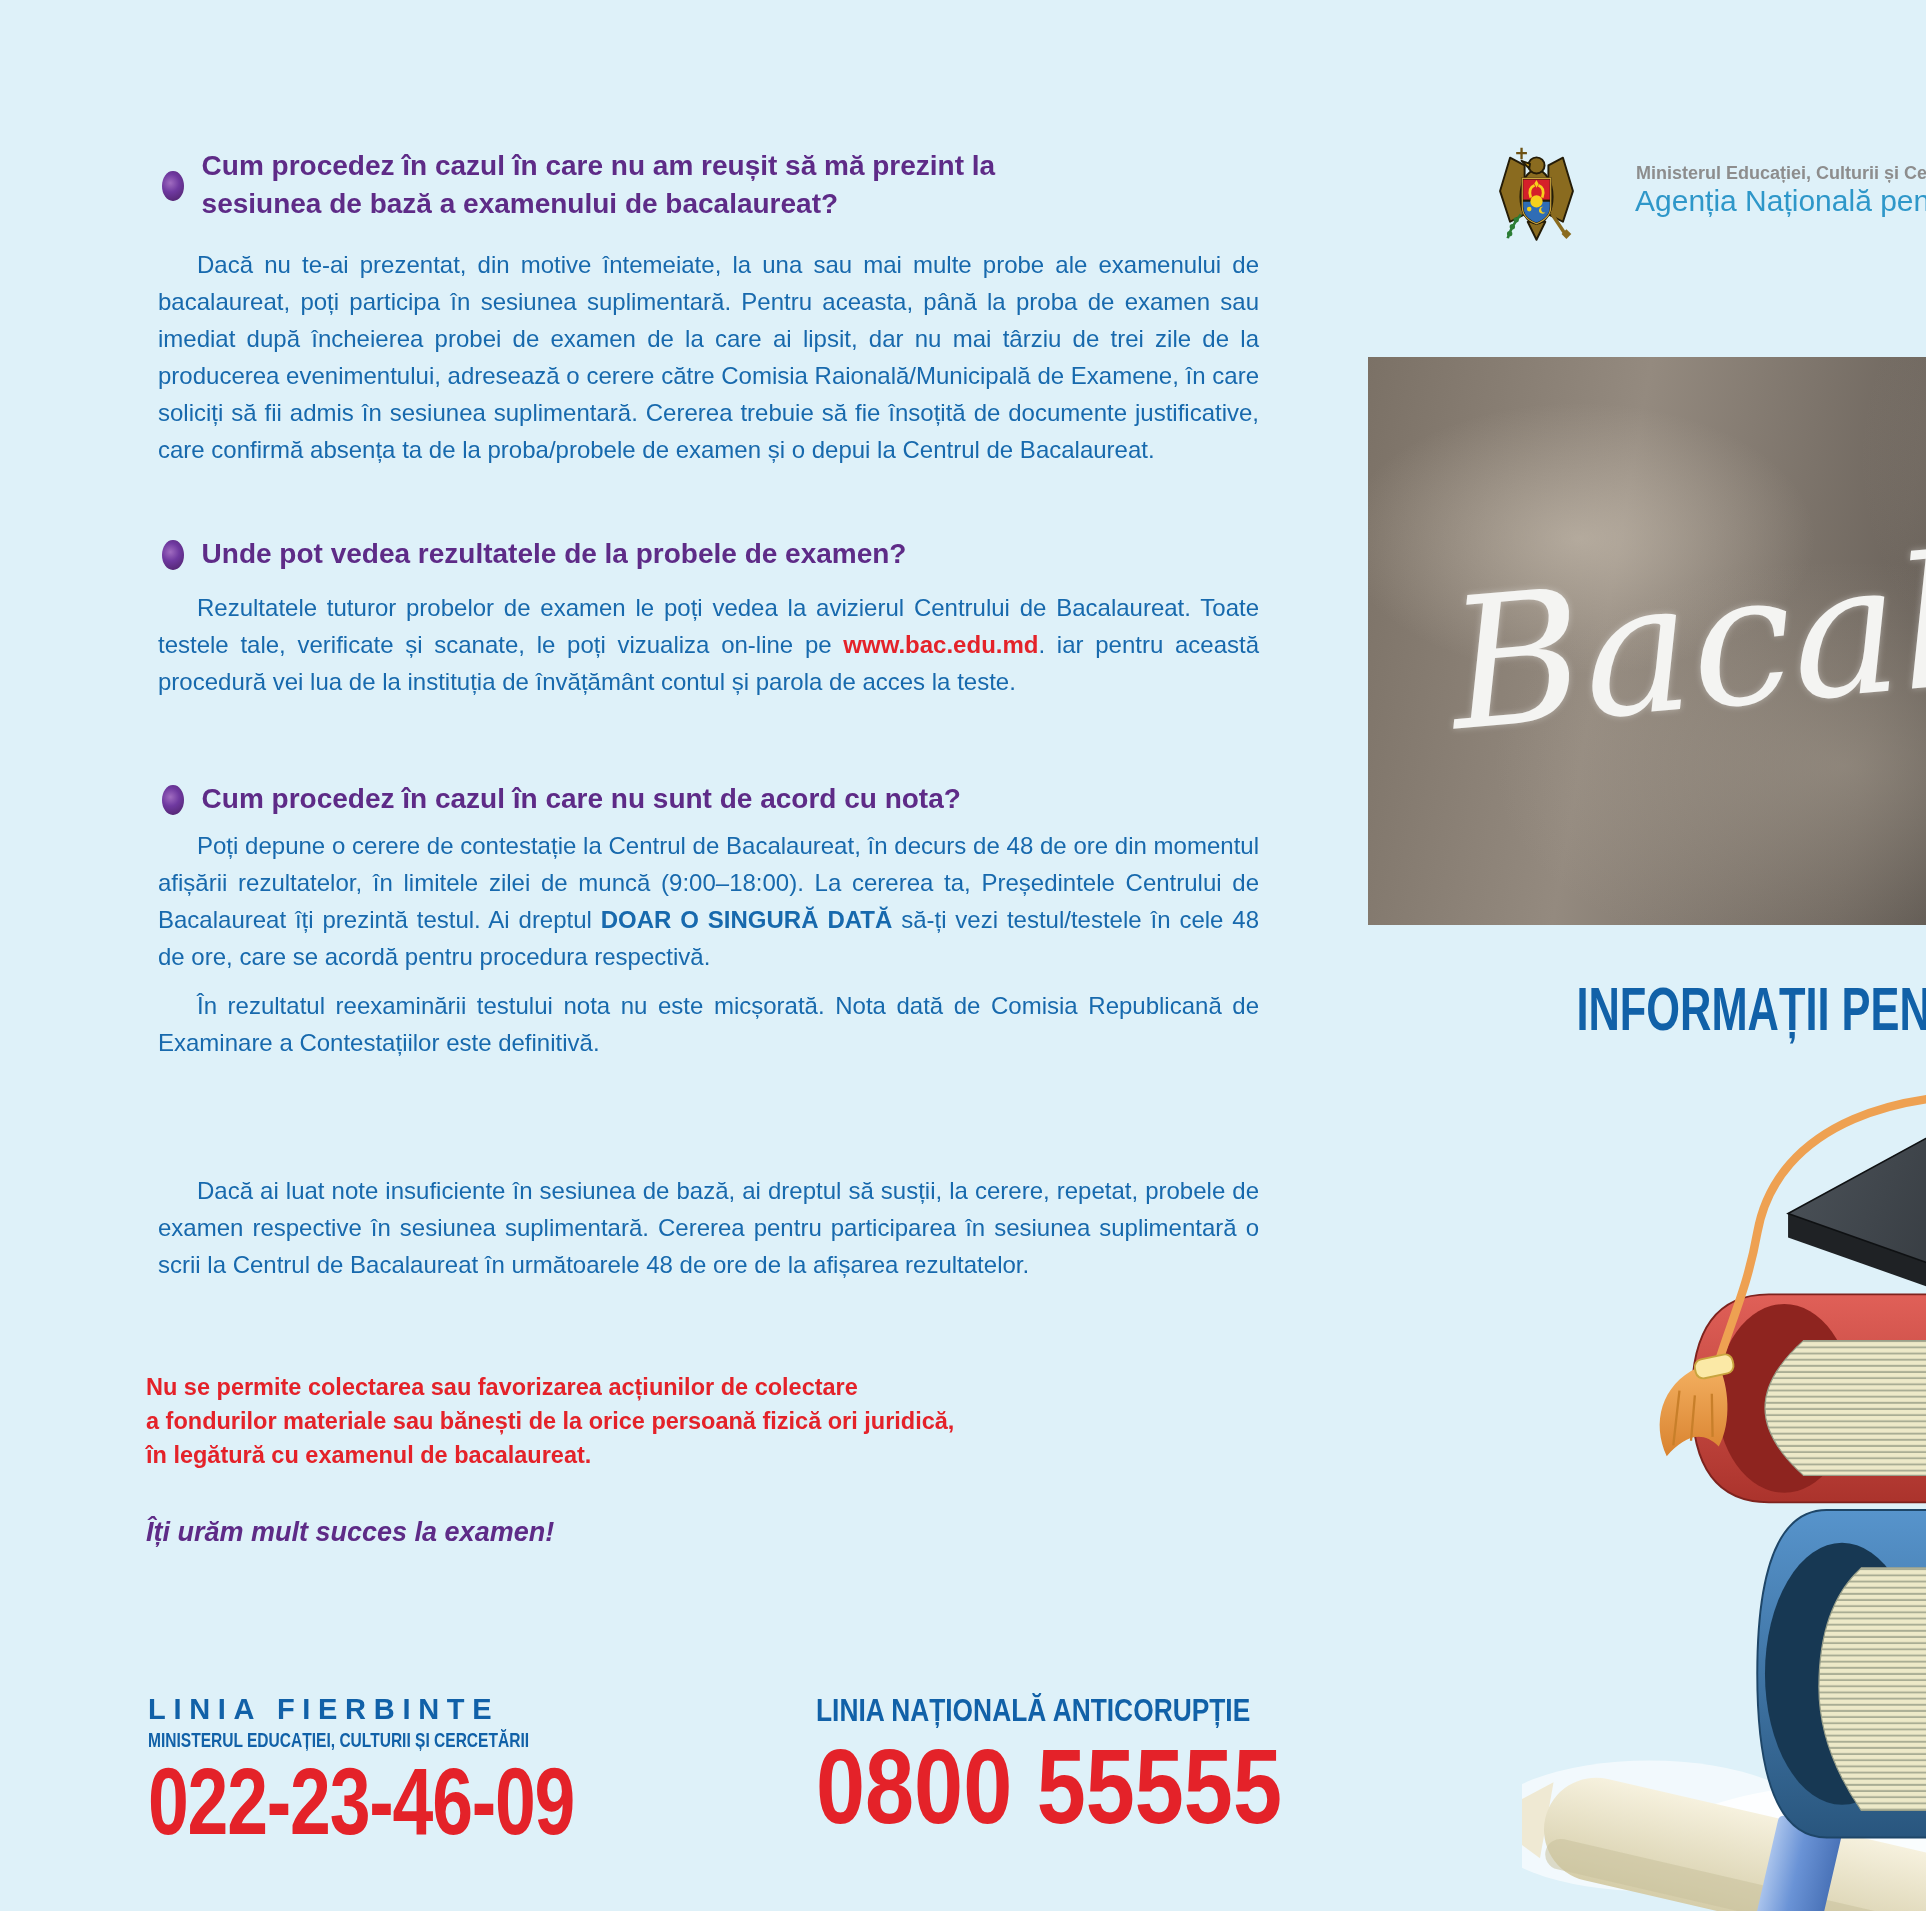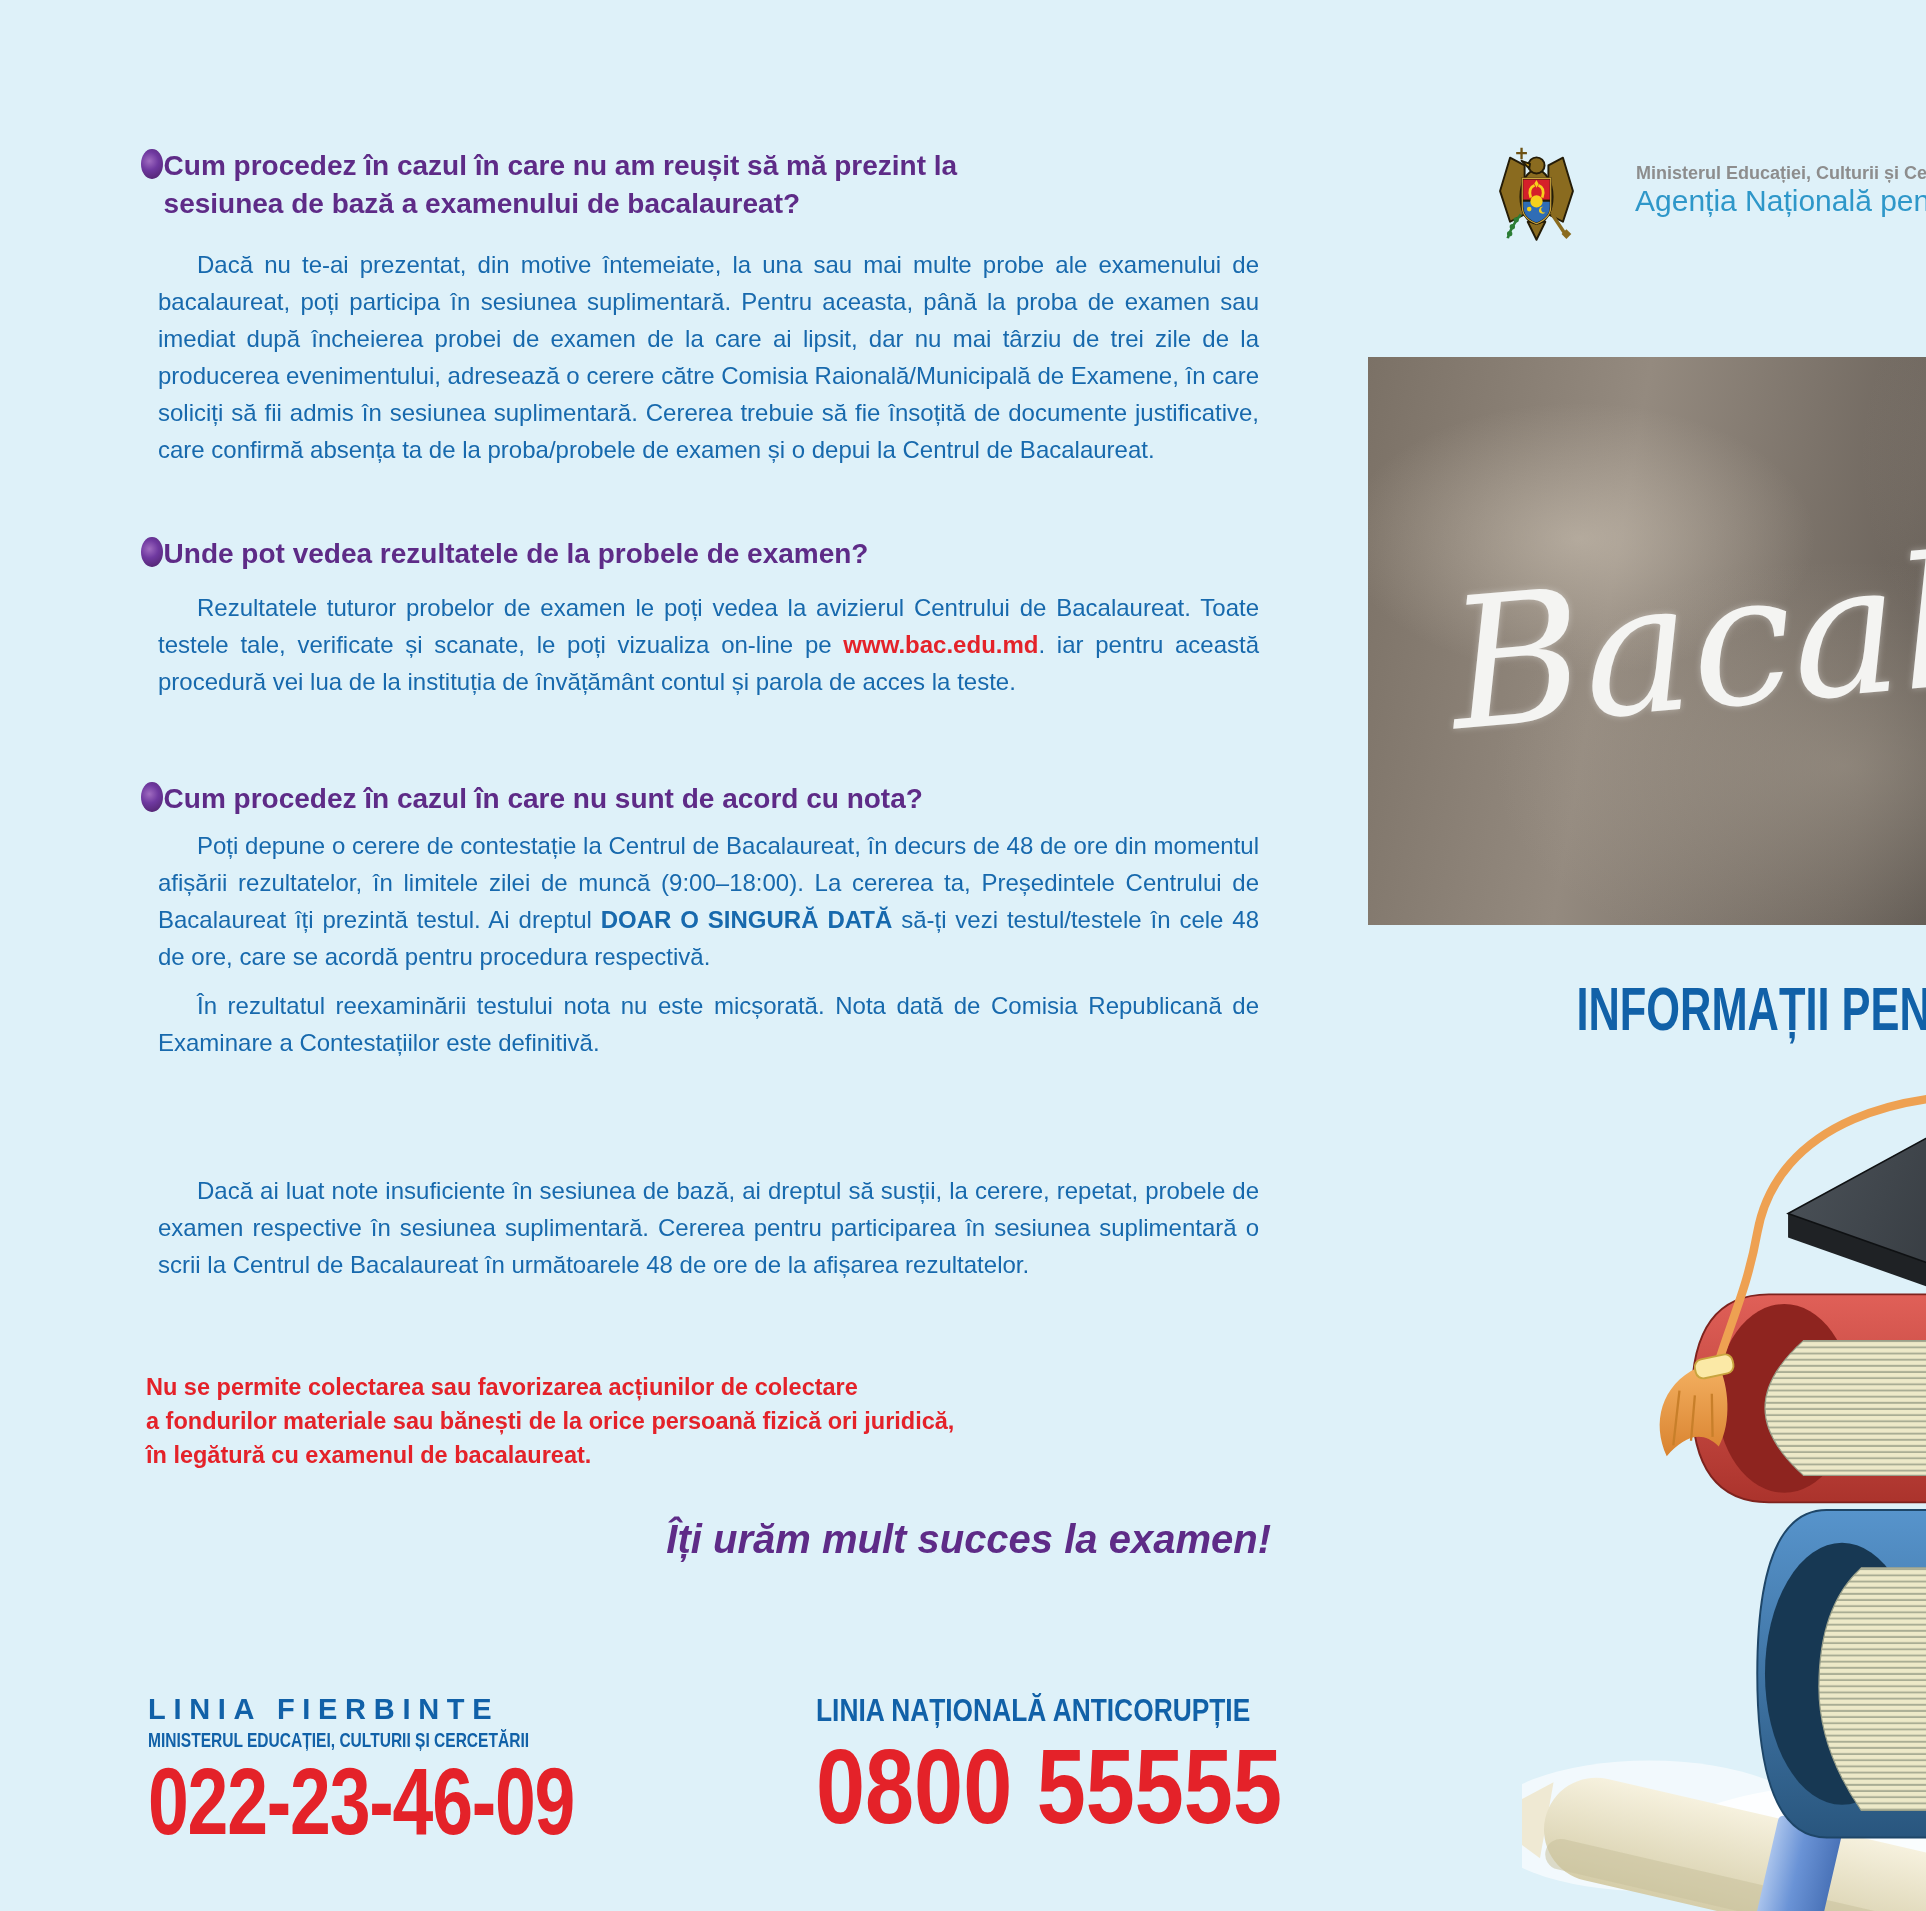--- a/index.html
+++ b/index.html
@@ -6,32 +6,32 @@
     --bg:#def1f9; --blue:#1769ad; --purple:#5e2b87; --red:#e42229;
     --dkblue:#1161a8; --gray:#8d8d8d; --agency:#2e97c9;
   }
   *{box-sizing:border-box}
   html,body{margin:0;padding:0}
   body{font-family:"Liberation Sans",sans-serif;background:#bcd3de}
   .sheet{position:relative;width:2703px;height:1911px;background:var(--bg);overflow:hidden}
   section{position:absolute;inset:0}
 
   
-  .qhead{position:absolute;left:141px;display:flex;align-items:flex-start;gap:1px}
+  .qhead{position:absolute;left:162px;display:flex;align-items:center;gap:18px}
   .bullet{flex:0 0 auto;width:21.6px;height:30px;margin-top:2.3px;border-radius:50%;
     background:radial-gradient(circle at 38% 40%, #a06cc0 0%, #6f39a0 40%, #4a1f63 100%);}
   .qtext{margin:0;max-width:901px;font-size:28px;line-height:38px;font-weight:700;color:var(--purple)}
   .pblock{position:absolute;left:146px;width:1125px}
   .para{margin:12px;font-size:24px;line-height:37px;color:var(--blue);text-align:justify;text-indent:39px}
   .b{font-weight:700}
   .rb{font-weight:700;color:var(--red)}
   .warning{position:absolute;left:146px;width:1125px;
     font-size:23.5px;line-height:34px;font-weight:700;color:var(--red)}
-  .wish{position:absolute;left:146px;width:1125px;text-align:right;
-    font-size:40px;font-weight:700;font-style:italic;color:var(--purple)}
+  .wish{position:absolute;left:146px;width:1125px;text-align:left;
+    font-size:27px;font-weight:700;font-style:italic;color:var(--purple)}
   .hotline{position:absolute;left:148px;top:1693px}
   .hl-title{font-size:29px;font-weight:700;color:var(--dkblue);letter-spacing:7.7px;white-space:nowrap}
   .hl-sub{margin-top:1.5px;font-size:21px;font-weight:700;color:var(--dkblue);white-space:nowrap;
     transform:scaleX(.74);transform-origin:left top}
   .hl-phone{margin-top:3.9px;font-size:94px;line-height:1;font-weight:700;color:var(--red);
     white-space:nowrap;transform:scaleX(.78);transform-origin:left top;letter-spacing:-1.5px}
   .anticorr{position:absolute;left:816px;top:1693px}
   .ac-title{font-size:31px;font-weight:700;color:var(--dkblue);white-space:nowrap;
     transform:scaleX(.85);transform-origin:left top}
   .ac-phone{margin-top:5.4px;font-size:105px;line-height:1;font-weight:700;color:var(--red);

